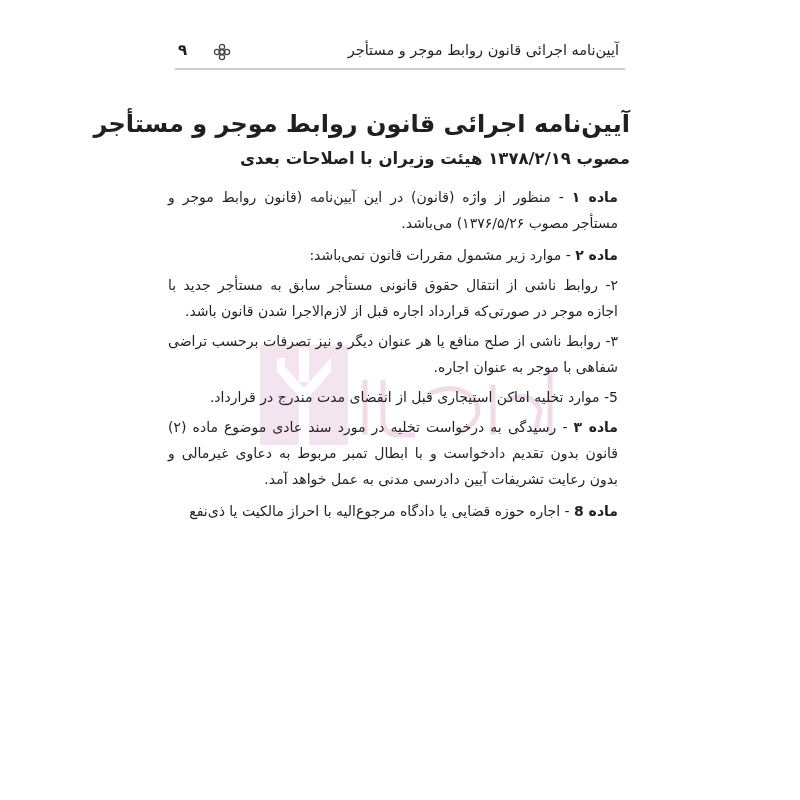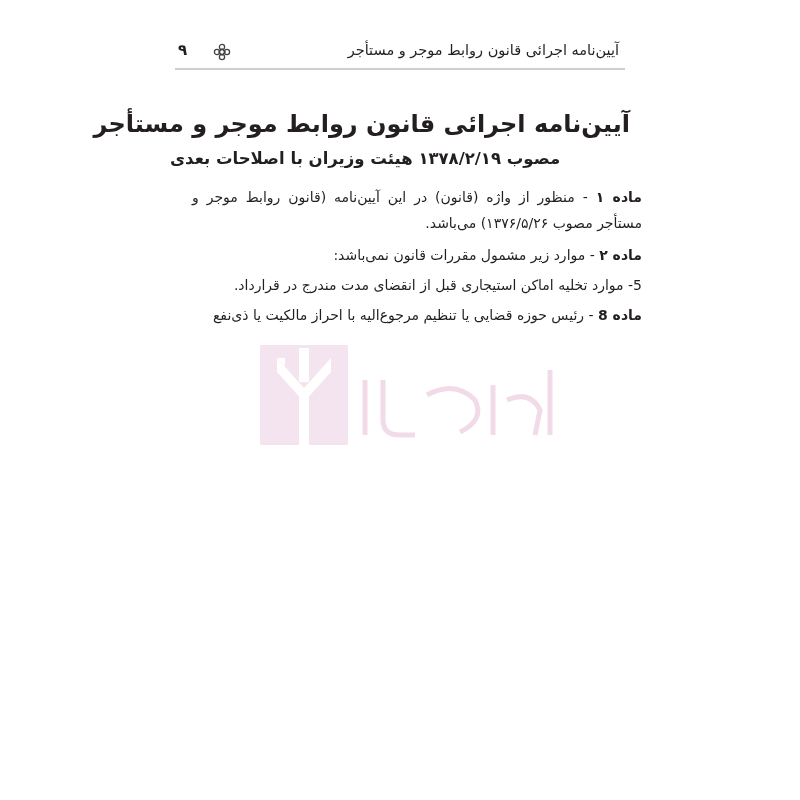--- a/index.html
+++ b/index.html
@@ -82,32 +82,32 @@
       font-size: 24px;
       font-weight: bold;
       white-space: nowrap;
       z-index: 1;
     }
     .doc-subtitle {
       position: absolute;
       left: 170px;
       width: 460px;
       top: 149px;
-      text-align: left;
+      text-align: right;
       direction: rtl;
       font-size: 16.5px;
       font-weight: bold;
       white-space: nowrap;
       z-index: 1;
     }
 
     
     .body-text {
       position: absolute;
-      left: 192px;
+      left: 168px;
       width: 450px;
       top: 184px;
       direction: rtl;
       text-align: justify;
       font-size: 14px;
       line-height: 26px;
       z-index: 1;
     }
     .para {
       margin: 0 0 6px 0;
@@ -171,20 +171,29 @@
   <div class="doc-subtitle">مصوب ۱۳۷۸/۲/۱۹ هیئت وزیران  با اصلاحات بعدی</div>
 
   <div class="body-text">
     <p class="para">
       <span class="lbl">ماده ۱</span><span> - منظور از واژه (قانون) در این آیین‌نامه (قانون روابط موجر و مستأجر مصوب ۱۳۷۶/۵/۲۶) می‌باشد.</span>
     </p>
     <p class="para tight">
       <span class="lbl">ماده ۲</span><span> - موارد زیر مشمول مقررات قانون نمی‌باشد:</span>
     </p>
     <p class="para tight">
+      <span>۲- روابط ناشی از انتقال حقوق قانونی مستأجر سابق به مستأجر جدید با اجازه موجر در صورتی‌که قرارداد اجاره قبل از لازم‌الاجرا شدن قانون باشد.</span>
+    </p>
+    <p class="para tight">
+      <span>۳- روابط ناشی از صلح منافع یا هر عنوان دیگر و نیز تصرفات برحسب تراضی شفاهی با موجر به عنوان اجاره.</span>
+    </p>
+    <p class="para tight">
       <span>5- موارد تخلیه اماکن استیجاری قبل از انقضای مدت مندرج در قرارداد.</span>
     </p>
     <p class="para">
-      <span class="lbl">ماده 8</span><span> - رئیس حوزه قضایی یا تنظیم مرجوع‌الیه با احراز مالکیت یا ذی‌نفع</span>
+      <span class="lbl">ماده ۳</span><span> - رسیدگی به درخواست تخلیه در مورد سند عادی موضوع ماده (۲) قانون بدون تقدیم دادخواست و با ابطال تمبر مربوط به دعاوی غیرمالی و بدون رعایت تشریفات آیین دادرسی مدنی به عمل خواهد آمد.</span>
+    </p>
+    <p class="para">
+      <span class="lbl">ماده 8</span><span> - اجاره حوزه قضایی یا دادگاه مرجوع‌الیه با احراز مالکیت یا ذی‌نفع</span>
     </p>
   </div>
 
 </div>
 
 </body></html>

